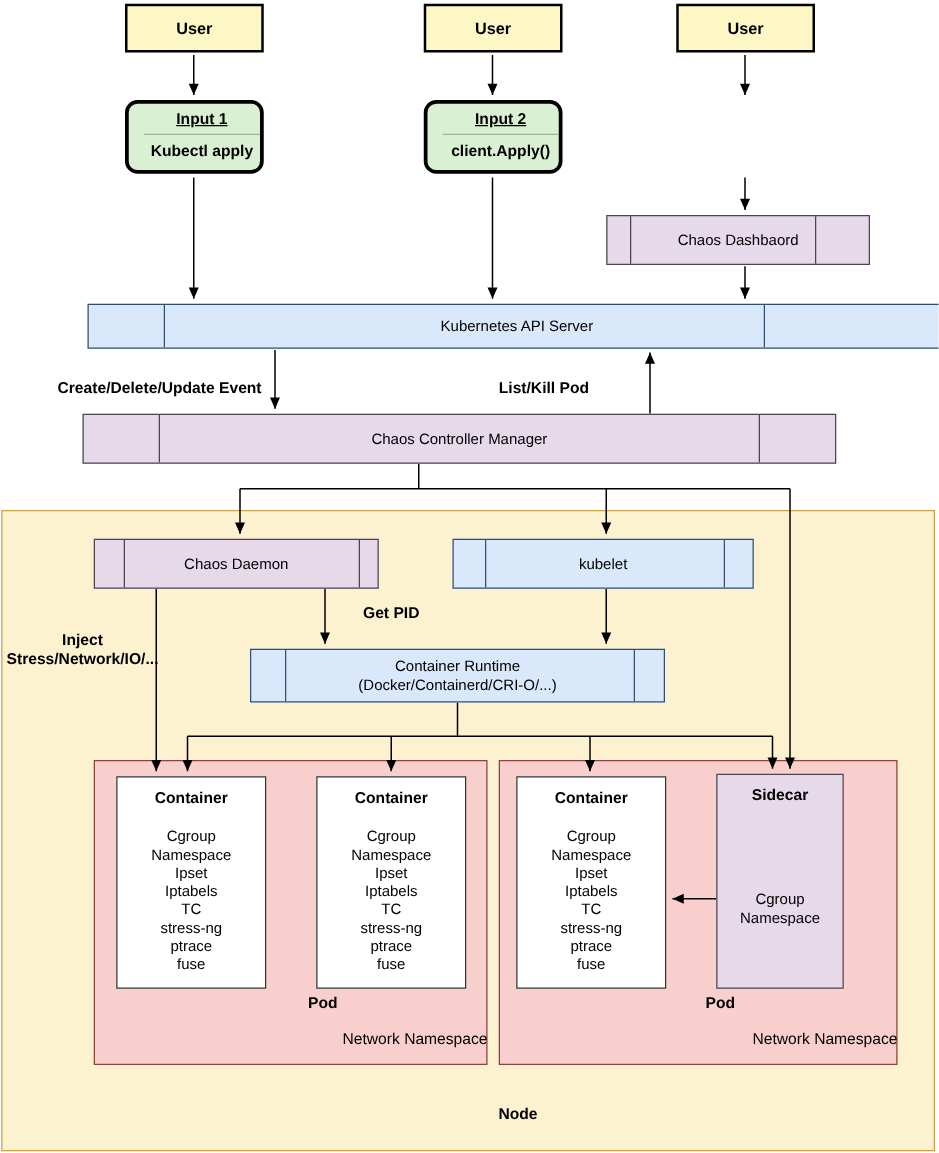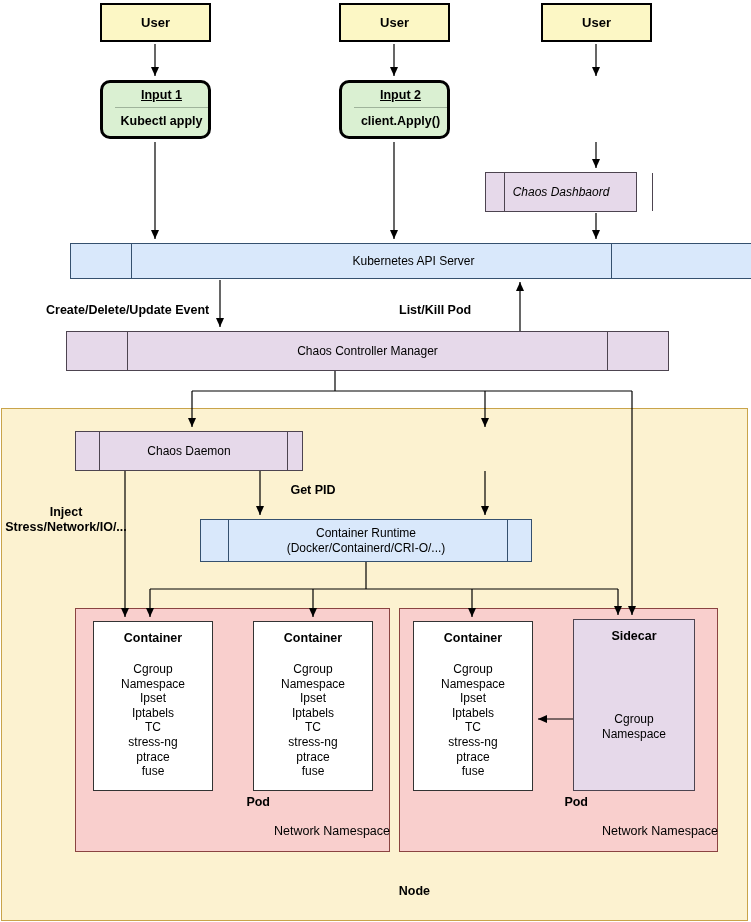--- a/index.html
+++ b/index.html
@@ -108,21 +108,21 @@
     <span class="input-title">Input 1</span>
     <div class="input-div"></div>
     <span class="input-action">Kubectl apply</span>
   </div>
   <div class="abs input-box" style="left:339px; top:80px; width:111px; height:59px;">
     <span class="input-title">Input 2</span>
     <div class="input-div"></div>
     <span class="input-action">client.Apply()</span>
   </div>
 
-  <div class="abs cbox purple" style="left:485px; top:172px; width:152px; height:40px;font-style:italic;">
+  <div class="abs cbox purple" style="left:485px; top:172px; width:211px; height:40px;">
     <i class="vline" style="left:18px"></i>
     <i class="vline" style="left:166px"></i>
     <span>Chaos Dashbaord</span>
   </div>
 
   <div class="abs cbox blue" style="left:70px; top:243px; width:687px; height:36px;">
     <i class="vline" style="left:60px"></i>
     <i class="vline" style="left:540px"></i>
     <span>Kubernetes API Server</span>
   </div>
@@ -135,20 +135,25 @@
     <i class="vline" style="left:540px"></i>
     <span>Chaos Controller Manager</span>
   </div>
 
   <div class="abs cbox purple" style="left:75px; top:431px; width:228px; height:40px;">
     <i class="vline" style="left:23px"></i>
     <i class="vline" style="left:211px"></i>
     <span>Chaos Daemon</span>
   </div>
 
+  <div class="abs cbox blue" style="left:362px; top:431px; width:241px; height:40px;">
+    <i class="vline" style="left:25px"></i>
+    <i class="vline" style="left:216px"></i>
+    <span>kubelet</span>
+  </div>
 
   <div class="edge-label" style="left:0px; top:505px; width:132px; text-align:center;">
     <div>Inject</div>
     <div>Stress/Network/IO/...</div>
   </div>
   <div class="edge-label" style="left:283px; top:483px; width:60px; text-align:center;">Get PID</div>
 
   <div class="abs cbox blue" style="left:200px; top:519px; width:332px; height:43px; line-height:15px;">
     <i class="vline" style="left:27px"></i>
     <i class="vline" style="left:306px"></i>
@@ -192,21 +197,21 @@
       <div>Namespace</div>
       <div>Ipset</div>
       <div>Iptabels</div>
       <div>TC</div>
       <div>stress-ng</div>
       <div>ptrace</div>
       <div>fuse</div>
     </div>
   </div>
 
-  <div class="abs purple" style="left:573px; top:619px; width:122px; height:172px; z-index:4; position:absolute;">
+  <div class="abs purple" style="left:573px; top:619px; width:102px; height:172px; z-index:4; position:absolute;">
     <div class="cbox-title">Sidecar</div>
     <div class="feat-list" style="top:92px;">
       <div>Cgroup</div>
       <div>Namespace</div>
     </div>
   </div>
 
   <div class="plain-label bold" style="left:200px; top:795px; width:70px;">Pod</div>
   <div class="plain-label bold" style="left:518px; top:795px; width:70px;">Pod</div>
   <div class="plain-label" style="left:75px; top:824px; width:315px;">Network Namespace</div>

